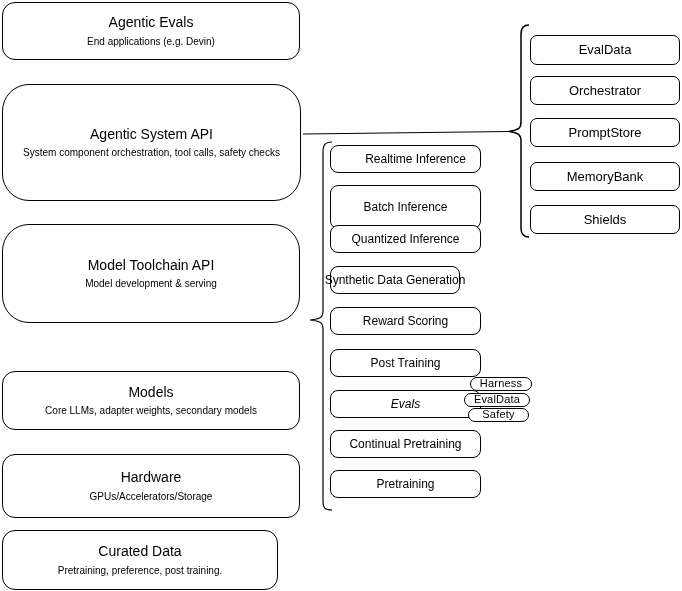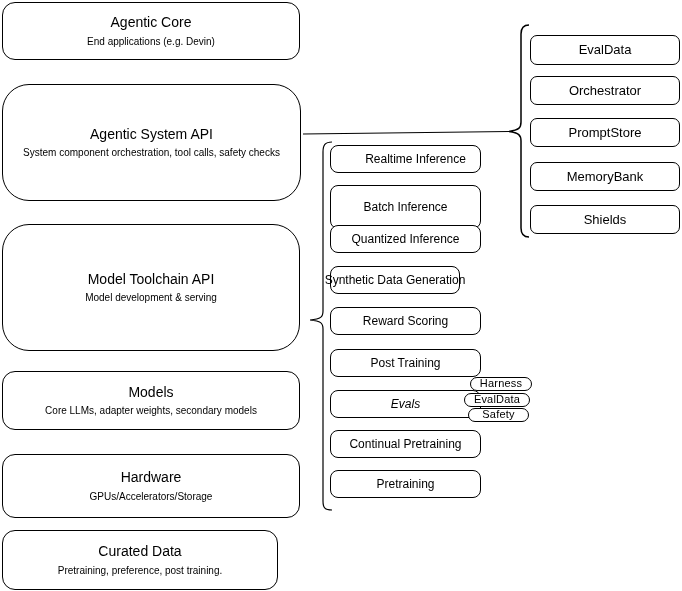--- a/index.html
+++ b/index.html
@@ -57,30 +57,30 @@
 
 <div class="canvas">
 
   <svg class="overlay" viewBox="0 0 682 591" xmlns="http://www.w3.org/2000/svg" fill="none" stroke="#000000">
     <path stroke-width="1.2" d="M332,142 C325,142 323,145 323,152 L323,311 C323,317 321,319 310,320 C321,321 323,323 323,329 L323,501 C323,508 325,510 332,510"></path>
     <path stroke-width="1.5" d="M529,25 C523,25 521,28 521,34 L521,122 C521,128 519,130 509,131.5 C519,133 521,135 521,141 L521,228 C521,234 523,237 529,237"></path>
     <path stroke-width="1.2" d="M303,134 L509,131.5"></path>
   </svg>
 
   <div class="node medR" style="left:2px; top:2px; width:298px; height:58px;">
-    <div class="title">Agentic Core</div>
+    <div class="title">Agentic Evals</div>
     <div class="subtitle">End applications (e.g. Devin)</div>
   </div>
 
   <div class="node bigR" style="left:2px; top:84px; width:299px; height:117px;">
     <div class="title">Agentic System API</div>
     <div class="subtitle">System component orchestration, tool calls, safety checks</div>
   </div>
 
-  <div class="node bigR" style="left:2px; top:224px; width:298px; height:127px;">
+  <div class="node bigR" style="left:2px; top:224px; width:298px; height:99px;">
     <div class="title">Model Toolchain API</div>
     <div class="subtitle">Model development &amp; serving</div>
   </div>
 
   <div class="node medR" style="left:2px; top:371px; width:298px; height:59px;">
     <div class="title">Models</div>
     <div class="subtitle">Core LLMs, adapter weights, secondary models</div>
   </div>
 
   <div class="node medR" style="left:2px; top:454px; width:298px; height:64px;text-align:right;">

